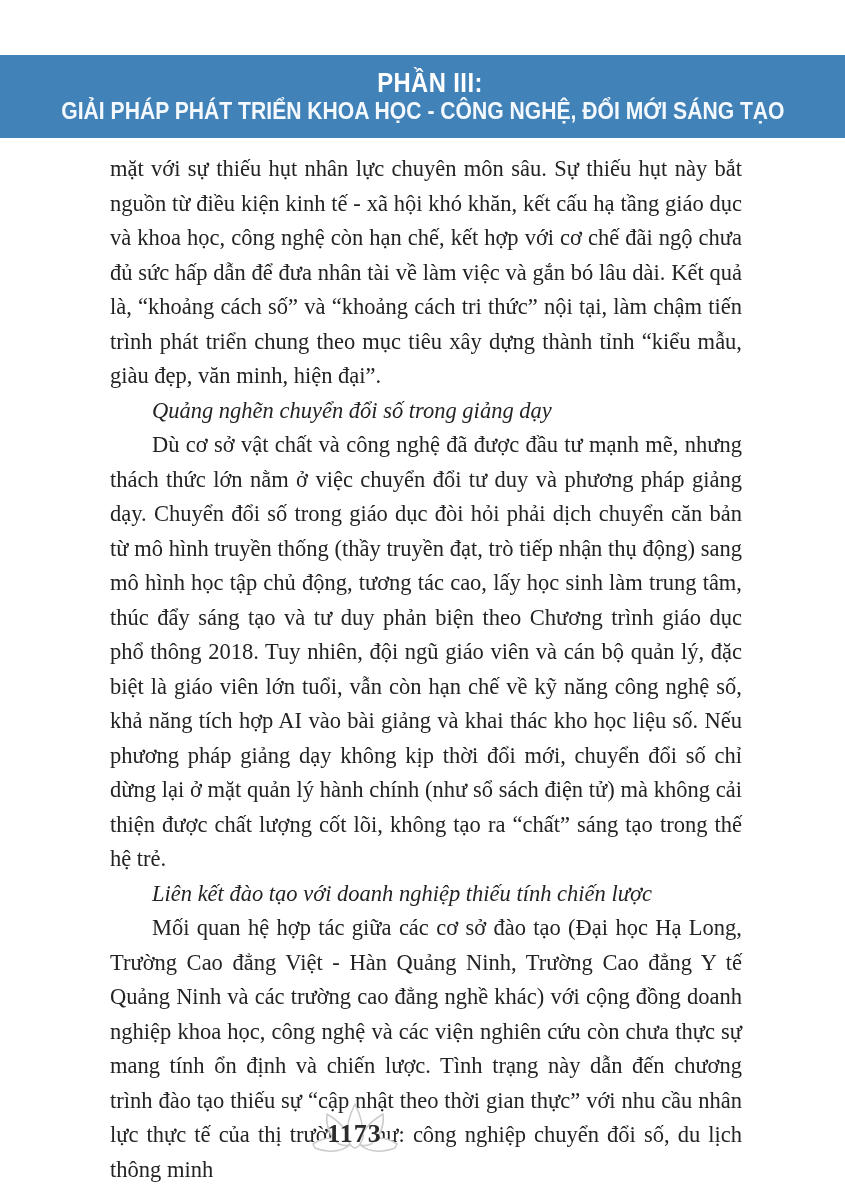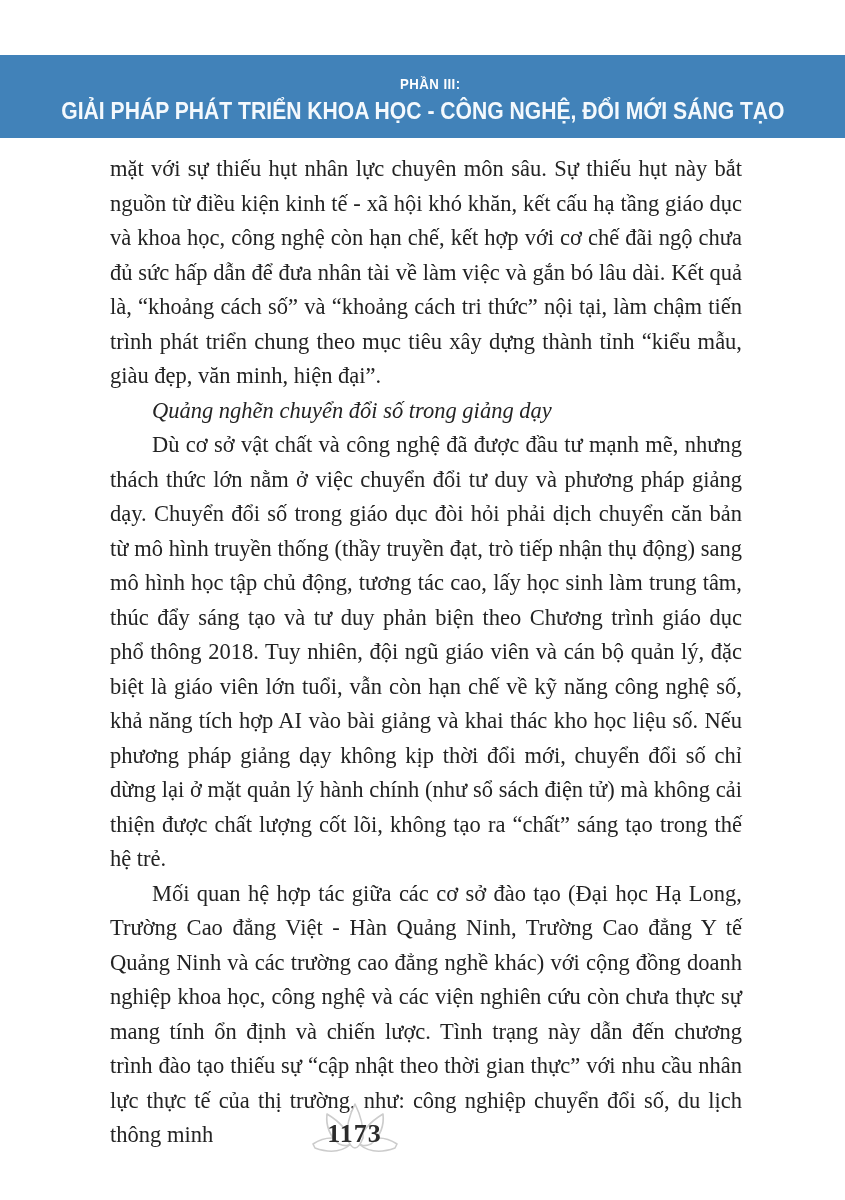--- a/index.html
+++ b/index.html
@@ -22,21 +22,21 @@
     background: #4182b9;
     color: #ffffff;
     text-align: center;
     font-family: "Liberation Sans", sans-serif;
     display: flex;
     flex-direction: column;
     justify-content: center;
     gap: 1px;
   }
   .banner .part-label {
-    font-size: 15px;
+    font-size: 27px;
     font-weight: 700;
     line-height: 27px;
     letter-spacing: 0.5px;
     padding-left: 15px;
   }
   .banner .subtitle {
     font-size: 24px;
     font-weight: 700;
     line-height: 25px;
     color: #f4f9fd;
@@ -114,20 +114,21 @@
     </div>
     <div class="subtitle">
       <span class="condense">GIẢI PHÁP PHÁT TRIỂN KHOA HỌC - CÔNG NGHỆ, ĐỔI MỚI SÁNG TẠO</span>
     </div>
   </div>
 
   <div class="content" id="paragraphs">
       <p class="para">mặt với sự thiếu hụt nhân lực chuyên môn sâu. Sự thiếu hụt này bắt nguồn từ điều kiện kinh tế - xã hội khó khăn, kết cấu hạ tầng giáo dục và khoa học, công nghệ còn hạn chế, kết hợp với cơ chế đãi ngộ chưa đủ sức hấp dẫn để đưa nhân tài về làm việc và gắn bó lâu dài. Kết quả là, “khoảng cách số” và “khoảng cách tri thức” nội tại, làm chậm tiến trình phát triển chung theo mục tiêu xây dựng thành tỉnh “kiểu mẫu, giàu đẹp, văn minh, hiện đại”.</p>
       <p class="para heading-italic">Quảng nghẽn chuyển đổi số trong giảng dạy</p>
       <p class="para indent">Dù cơ sở vật chất và công nghệ đã được đầu tư mạnh mẽ, nhưng thách thức lớn nằm ở việc chuyển đổi tư duy và phương pháp giảng dạy. Chuyển đổi số trong giáo dục đòi hỏi phải dịch chuyển căn bản từ mô hình truyền thống (thầy truyền đạt, trò tiếp nhận thụ động) sang mô hình học tập chủ động, tương tác cao, lấy học sinh làm trung tâm, thúc đẩy sáng tạo và tư duy phản biện theo Chương trình giáo dục phổ thông 2018. Tuy nhiên, đội ngũ giáo viên và cán bộ quản lý, đặc biệt là giáo viên lớn tuổi, vẫn còn hạn chế về kỹ năng công nghệ số, khả năng tích hợp AI vào bài giảng và khai thác kho học liệu số. Nếu phương pháp giảng dạy không kịp thời đổi mới, chuyển đổi số chỉ dừng lại ở mặt quản lý hành chính (như sổ sách điện tử) mà không cải thiện được chất lượng cốt lõi, không tạo ra “chất” sáng tạo trong thế hệ trẻ.</p>
+      <p class="para heading-italic">Liên kết đào tạo với doanh nghiệp thiếu tính chiến lược</p>
       <p class="para indent">Mối quan hệ hợp tác giữa các cơ sở đào tạo (Đại học Hạ Long, Trường Cao đẳng Việt - Hàn Quảng Ninh, Trường Cao đẳng Y tế Quảng Ninh và các trường cao đẳng nghề khác) với cộng đồng doanh nghiệp khoa học, công nghệ và các viện nghiên cứu còn chưa thực sự mang tính ổn định và chiến lược. Tình trạng này dẫn đến chương trình đào tạo thiếu sự “cập nhật theo thời gian thực” với nhu cầu nhân lực thực tế của thị trường, như: công nghiệp chuyển đổi số, du lịch thông minh</p>
     </div>
 
   <div class="footer">
     <div class="lotus-wrap">
       <svg width="96" height="64" viewBox="0 0 96 64">
         <g fill="#ffffff" stroke="#cccccc" stroke-width="1.6" stroke-linejoin="round">
 
           <path d="M6,46 Q24,34 44,46 Q30,58 8,50 Z"></path>
           <path d="M90,46 Q72,34 52,46 Q66,58 88,50 Z"></path>

